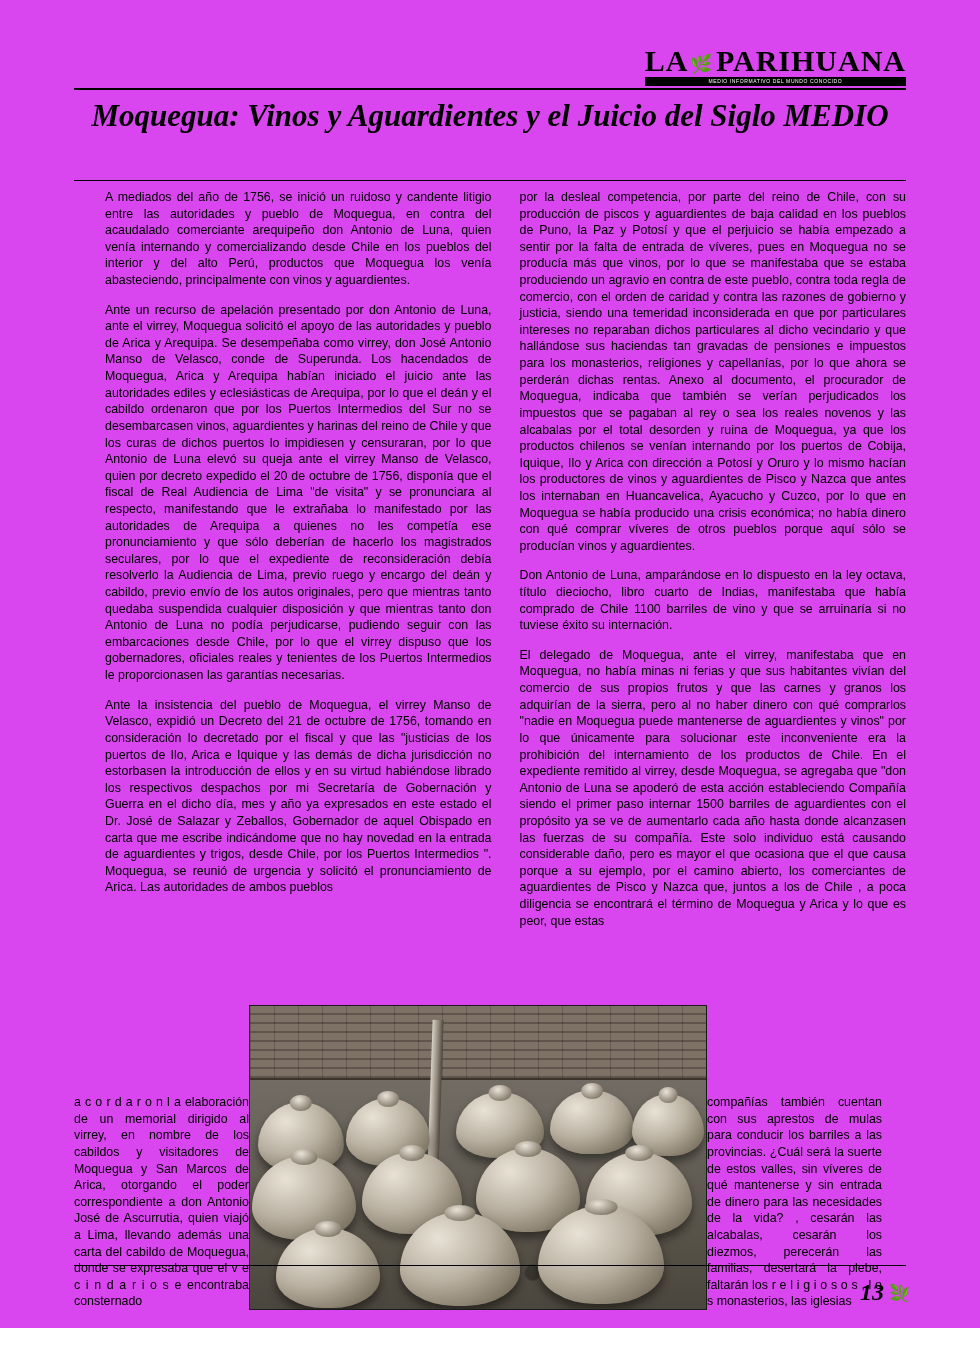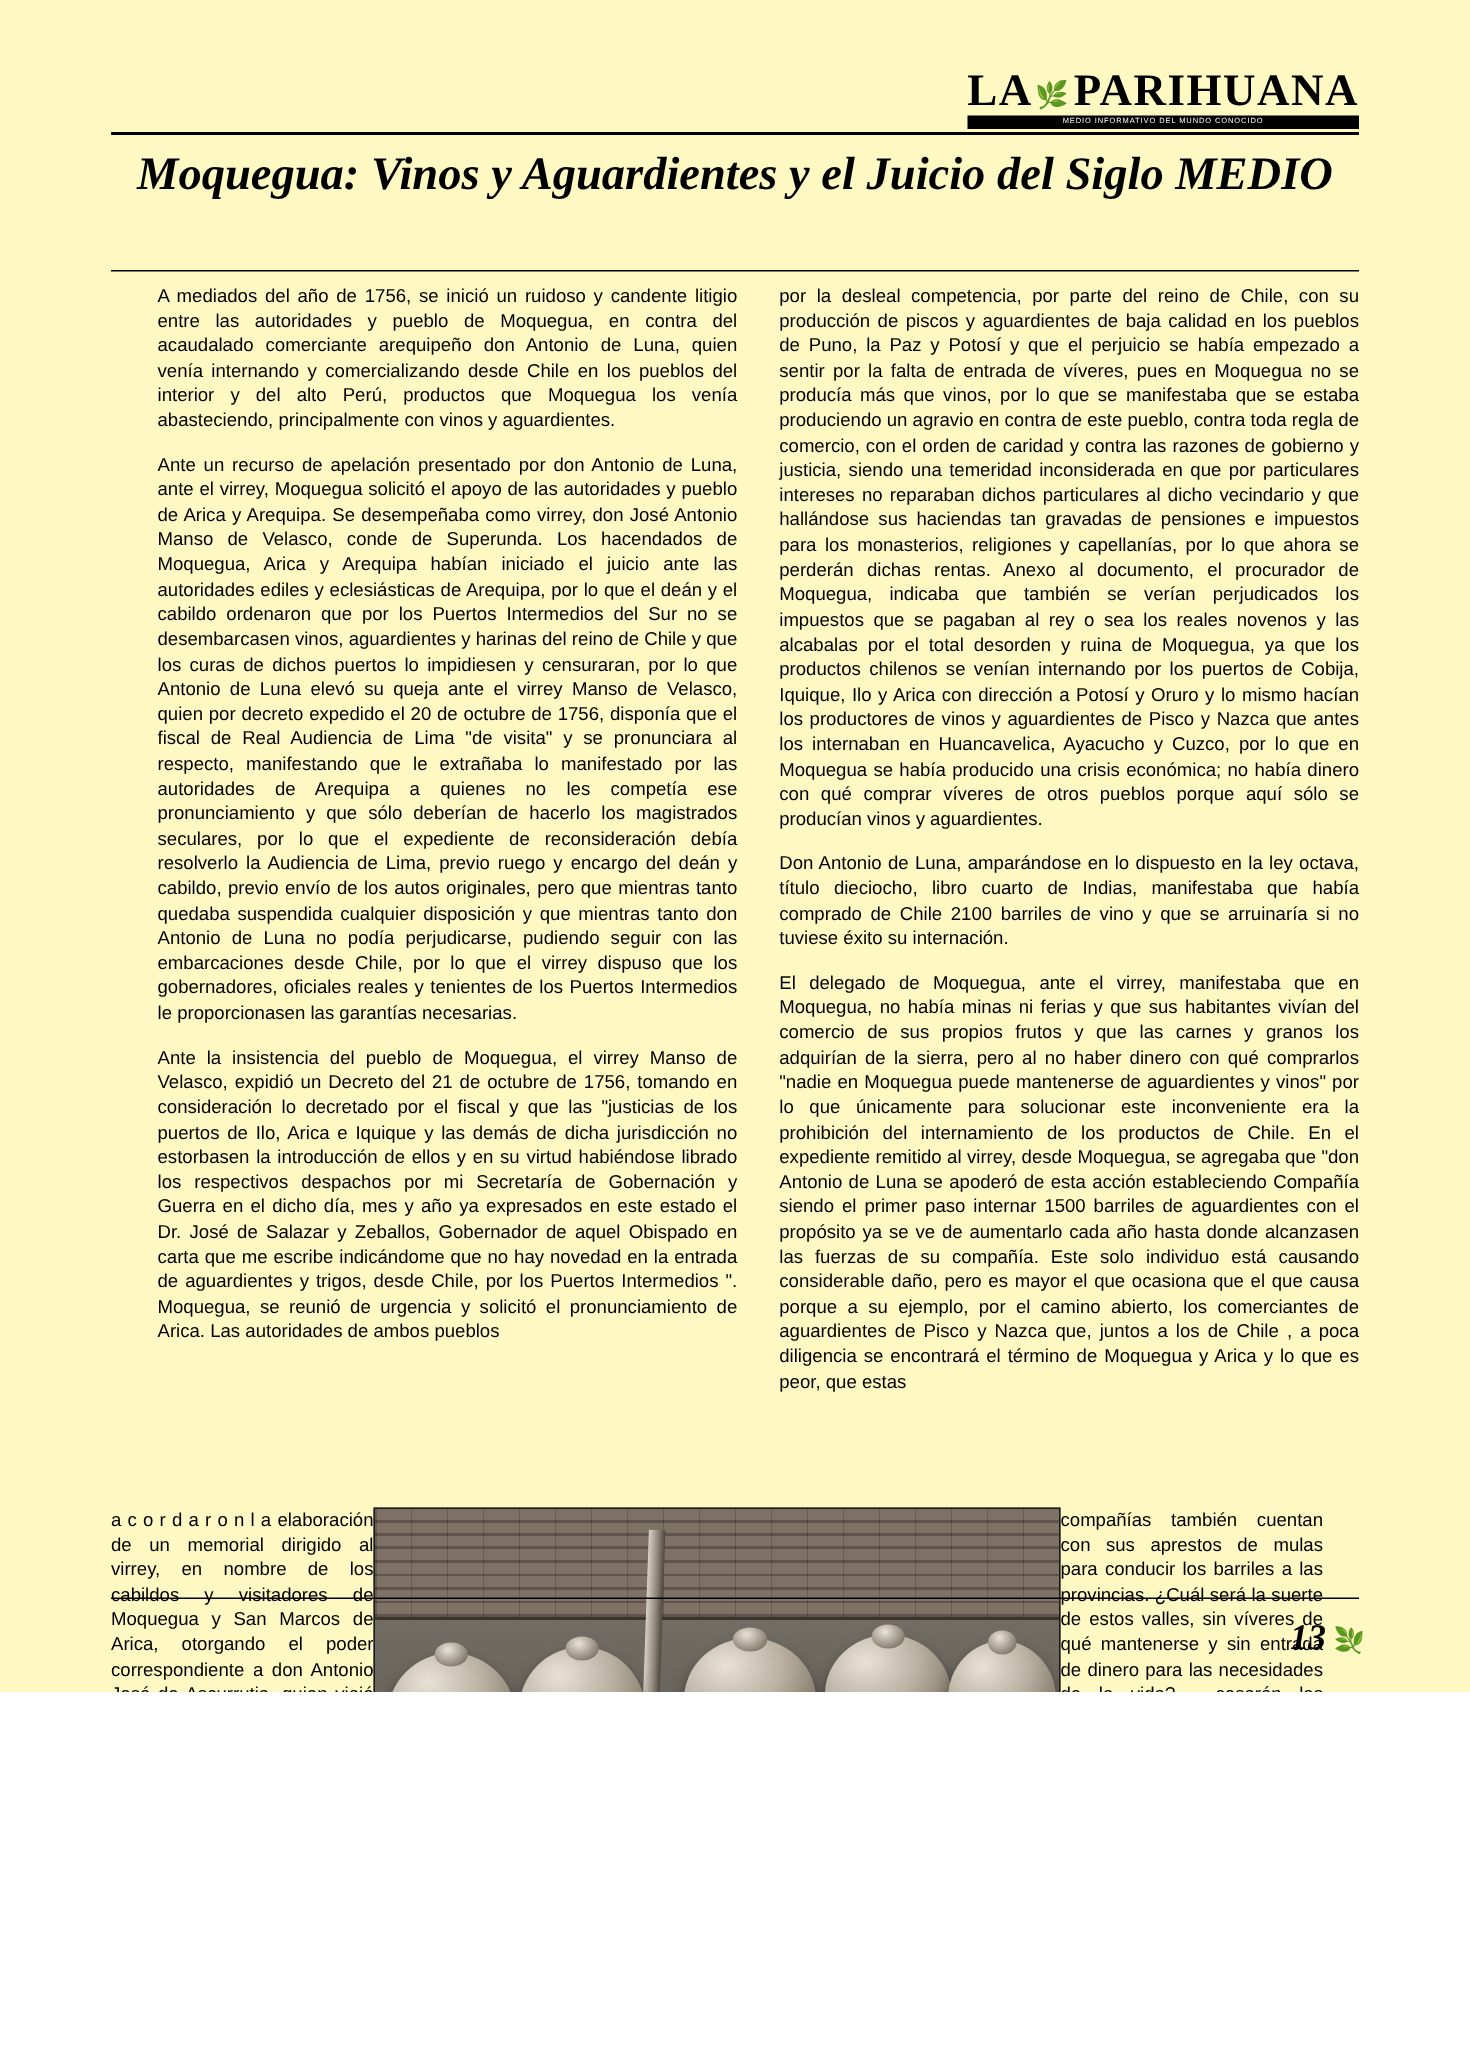--- a/index.html
+++ b/index.html
@@ -3,23 +3,23 @@
 <meta charset="utf-8">
 <style>
   html, body {
     margin: 0;
     padding: 0;
     background: #ffffff;
   }
   .page {
     position: relative;
     width: 980px;
-    height: 1128px;
+    height: 1328px;
     margin: 0 auto;
-    background: #fef9c3;
+    background: #d946ef;
     font-family: "Liberation Sans", sans-serif;
     color: #000000;
     box-sizing: border-box;
     overflow: hidden;
   }
 
   
   .masthead {
     position: absolute;
     top: 46px;
@@ -116,21 +116,21 @@
   }
   .col p:last-child { margin-bottom: 0; }
 
   
   .lower {
     position: absolute;
     top: 1005px;
     left: 74px;
     width: 832px;
     display: flex;
-    align-items: flex-start;
+    align-items: flex-end;
   }
   .lower-col {
     width: 175px;
     font-size: 12.4px;
     line-height: 1.34;
     text-align: justify;
   }
   .lower-col p { margin: 0; }
   .photo {
     width: 458px;
@@ -240,21 +240,21 @@
 
   <div class="body-wrap">
     <div class="cols">
       <div class="col">
         <p>A mediados del año de 1756, se inició un ruidoso y candente litigio entre las autoridades y pueblo de Moquegua, en contra del acaudalado comerciante arequipeño don Antonio de Luna, quien venía internando y comercializando desde Chile en los pueblos del interior y del alto Perú, productos que Moquegua los venía abasteciendo, principalmente con vinos y aguardientes.</p>
         <p>Ante un recurso de apelación presentado por don Antonio de Luna, ante el virrey, Moquegua solicitó el apoyo de las autoridades y pueblo de Arica y Arequipa. Se desempeñaba como virrey, don José Antonio Manso de Velasco, conde de Superunda. Los hacendados de Moquegua, Arica y Arequipa habían iniciado el juicio ante las autoridades ediles y eclesiásticas de Arequipa, por lo que el deán y el cabildo ordenaron que por los Puertos Intermedios del Sur no se desembarcasen vinos, aguardientes y harinas del reino de Chile y que los curas de dichos puertos lo impidiesen y censuraran, por lo que Antonio de Luna elevó su queja ante el virrey Manso de Velasco, quien por decreto expedido el 20 de octubre de 1756, disponía que el fiscal de Real Audiencia de Lima "de visita" y se pronunciara al respecto, manifestando que le extrañaba lo manifestado por las autoridades de Arequipa a quienes no les competía ese pronunciamiento y que sólo deberían de hacerlo los magistrados seculares, por lo que el expediente de reconsideración debía resolverlo la Audiencia de Lima, previo ruego y encargo del deán y cabildo, previo envío de los autos originales, pero que mientras tanto quedaba suspendida cualquier disposición y que mientras tanto don Antonio de Luna no podía perjudicarse, pudiendo seguir con las embarcaciones desde Chile, por lo que el virrey dispuso que los gobernadores, oficiales reales y tenientes de los Puertos Intermedios le proporcionasen las garantías necesarias.</p>
         <p>Ante la insistencia del pueblo de Moquegua, el virrey Manso de Velasco, expidió un Decreto  del 21 de octubre de 1756, tomando en consideración lo decretado por el fiscal y que las "justicias de los puertos de Ilo, Arica e Iquique y las demás de dicha jurisdicción no estorbasen la introducción de ellos y en su virtud habiéndose librado los respectivos despachos por mi Secretaría de Gobernación  y Guerra en el dicho día, mes y año ya expresados en este estado el Dr. José de Salazar y Zeballos, Gobernador de aquel Obispado en carta que me escribe indicándome que no hay novedad en la entrada de aguardientes  y trigos, desde Chile, por los Puertos Intermedios ". Moquegua, se reunió de urgencia y solicitó el pronunciamiento de Arica. Las autoridades de ambos pueblos</p>
       </div>
       <div class="col">
         <p>por la desleal competencia, por parte del reino de Chile, con su producción de piscos y aguardientes de baja calidad en los pueblos de Puno, la Paz y Potosí y  que el perjuicio se había empezado a sentir por la falta de entrada de víveres, pues en Moquegua no se producía más que vinos, por lo que se manifestaba que se estaba produciendo un agravio en contra de este pueblo, contra toda regla de comercio, con el orden de caridad y contra las razones de gobierno  y justicia, siendo una temeridad inconsiderada en que por particulares intereses no reparaban dichos particulares al dicho vecindario y que hallándose sus haciendas tan gravadas de pensiones e impuestos para los monasterios, religiones y capellanías, por lo que ahora se perderán dichas rentas. Anexo al documento, el procurador de Moquegua, indicaba que también se verían perjudicados los impuestos que se pagaban al rey o sea los reales novenos y las alcabalas por el total desorden y ruina de Moquegua, ya que los productos chilenos se venían internando por los puertos de Cobija, Iquique, Ilo y Arica con dirección a Potosí  y Oruro y lo mismo hacían los productores de vinos y aguardientes de Pisco y Nazca que antes los internaban en Huancavelica, Ayacucho y Cuzco, por lo que en Moquegua se había producido una crisis económica; no había dinero con qué comprar víveres de otros pueblos porque aquí sólo se producían vinos y aguardientes.</p>
-        <p>Don Antonio de Luna, amparándose en lo dispuesto en la ley octava, título dieciocho, libro cuarto de Indias, manifestaba que había comprado de Chile 2100 barriles de vino y que se arruinaría si no tuviese éxito su internación.</p>
+        <p>Don Antonio de Luna, amparándose en lo dispuesto en la ley octava, título dieciocho, libro cuarto de Indias, manifestaba que había comprado de Chile 1100 barriles de vino y que se arruinaría si no tuviese éxito su internación.</p>
         <p>El delegado de Moquegua, ante el virrey, manifestaba que en Moquegua, no había minas ni ferias y que sus habitantes vivían del comercio de sus propios frutos y que las carnes y granos los adquirían de la sierra, pero al no haber dinero con qué comprarlos "nadie en Moquegua puede mantenerse de aguardientes y vinos" por lo que únicamente para solucionar este inconveniente era la prohibición del internamiento de los productos de Chile. En el expediente remitido al virrey, desde Moquegua, se agregaba que "don Antonio de Luna se apoderó  de esta acción estableciendo Compañía siendo el primer paso internar 1500 barriles de aguardientes con el propósito ya se ve de aumentarlo cada año hasta donde alcanzasen las fuerzas de su compañía. Este solo individuo está causando considerable daño, pero es mayor el que ocasiona que el que causa porque a su ejemplo, por el camino abierto, los comerciantes de aguardientes de Pisco y Nazca que, juntos a los de Chile , a poca diligencia se encontrará el término de Moquegua y Arica y lo que es peor, que estas</p>
       </div>
     </div>
   </div>
 
   <div class="lower">
     <div class="lower-col">
       <p>a c o r d a r o n   l a elaboración de un memorial dirigido al virrey, en nombre de los cabildos y visitadores de Moquegua y San Marcos de Arica, otorgando el poder correspondiente a don Antonio José de Ascurrutia, quien viajó a Lima, llevando además una carta del cabildo de Moquegua, donde se expresaba que el v e c i n d a r i o   s e encontraba consternado</p>
     </div>
 

